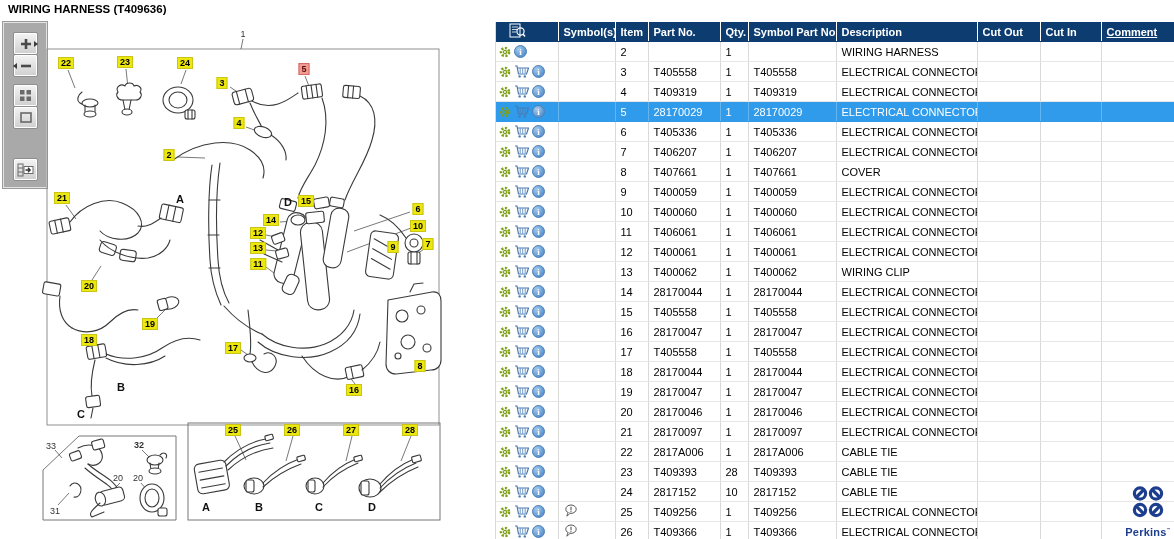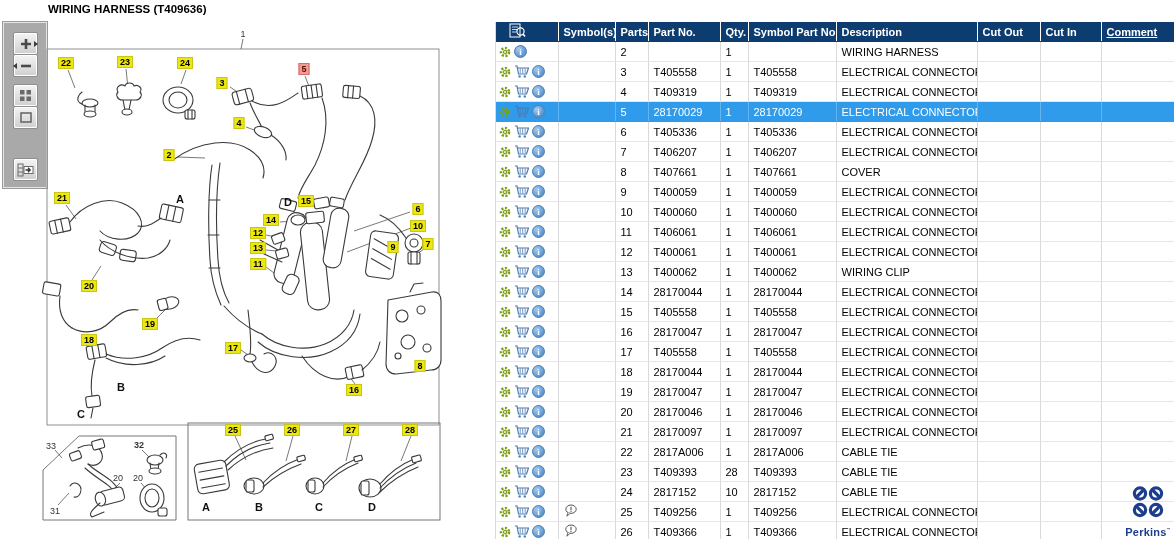--- a/index.html
+++ b/index.html
@@ -1,18 +1,18 @@
 <!DOCTYPE html>
 <html><head>
 <meta charset="utf-8">
 <style>
   html,body{margin:0;padding:0;}
   body{width:1174px;height:539px;overflow:hidden;background:#fff;
        font-family:"Liberation Sans",sans-serif;position:relative;}
-  .title{position:absolute;left:8px;top:3px;font-size:11.5px;font-weight:bold;color:#000;white-space:nowrap;margin-left:40px;}
+  .title{position:absolute;left:8px;top:3px;font-size:11.5px;font-weight:bold;color:#000;white-space:nowrap;}
 
   
   .toolbar{position:absolute;left:3px;top:22px;width:42px;height:164px;background:#a9a9a9;
            border:1px solid #e4e4e4;box-shadow:0 0 0 1px #9a9a9a;}
   .tbtn{position:absolute;left:9px;width:23px;height:21px;border:1px solid #8e8e8e;border-radius:2px;
         background:linear-gradient(#f4f4f4,#cfcfcf);box-shadow:inset 0 0 0 1px #fff;
         display:flex;align-items:center;justify-content:center;cursor:pointer;}
   .tbtn svg{display:block;}
   .arr-r{position:absolute;right:-1px;top:8px;width:0;height:0;border-top:3px solid transparent;
          border-bottom:3px solid transparent;border-left:4px solid #3c3c3c;}
@@ -360,21 +360,21 @@
     </colgroup>
     <thead>
       <tr>
         <th><span class="hdr-icon"><svg width="17" height="15" viewBox="0 0 17 15">
                 <rect x="1" y="1" width="10" height="13" fill="none" stroke="#fff"></rect>
                 <path d="M3,4 h6 M3,6.5 h6 M3,9 h4" stroke="#fff" stroke-width="0.8"></path>
                 <circle cx="11.5" cy="8.5" r="3.6" fill="none" stroke="#fff" stroke-width="1.2"></circle>
                 <path d="M14,11 L16,13.5" stroke="#fff" stroke-width="1.5"></path>
               </svg></span></th>
         <th>Symbol(s)</th>
-        <th>Parts</th>
+        <th>Item</th>
         <th>Part No.</th>
         <th>Qty.</th>
         <th>Symbol Part No.</th>
         <th>Description</th>
         <th>Cut Out</th>
         <th>Cut In</th>
         <th>Comment</th>
       </tr>
     </thead>
     <tbody>

